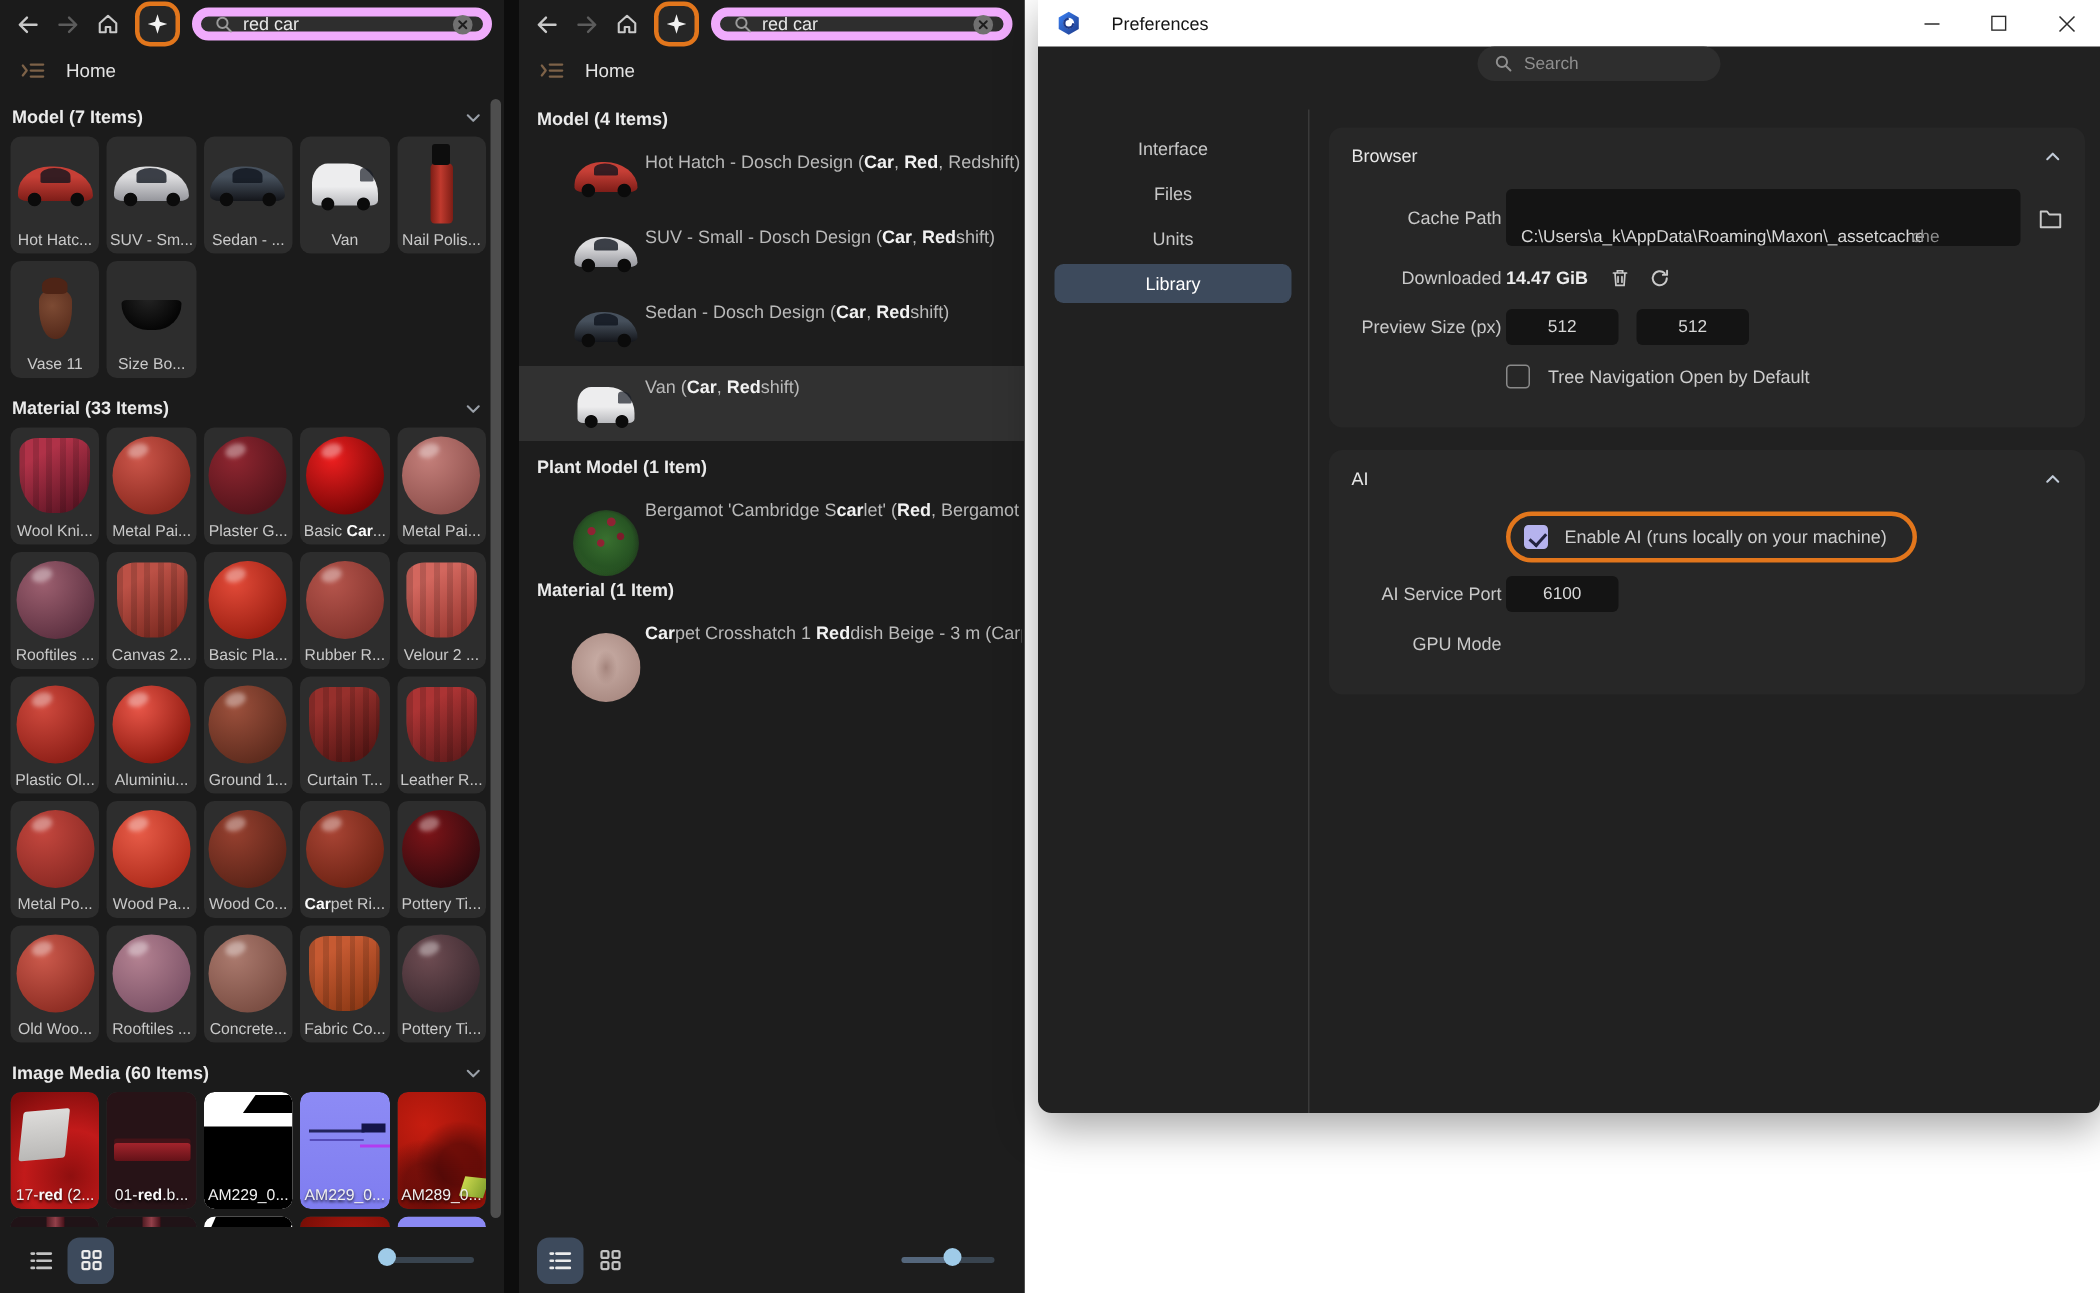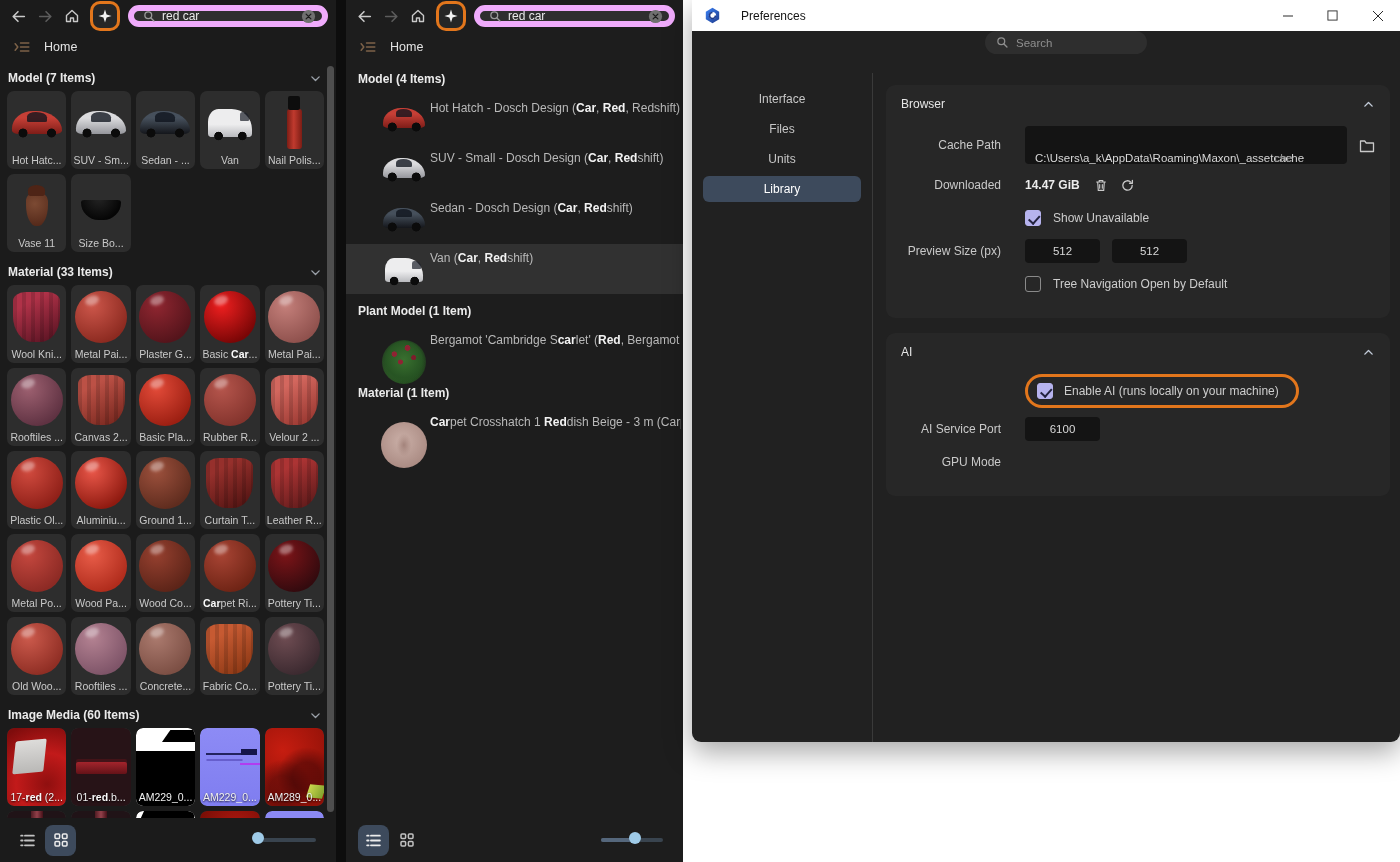--- a/index.html
+++ b/index.html
@@ -172,21 +172,21 @@
   .prefs-body { display:flex; height:calc(100% - 73px); }
   .prefs-sidebar { width:181px; border-right:1px solid #3a3a3a; padding-top:9px; flex:none;text-align:center; }
   .side-item { margin:4px 11px; padding:6px 13px; font-size:12px; color:#c7c7c7; border-radius:6px; height:26px; }
   .side-item.selected { background:var(--sidebarSel,#3d4a5c); color:#fff; }
   .prefs-main { flex:1; padding:12px 10px 12px 13px; overflow:hidden; }
   .card { background:#272727; border-radius:9px; padding:10px 15px 13px; margin-bottom:15px; }
   .card-head { display:flex; align-items:center; justify-content:space-between; padding:2px 0 6px; }
   .card-title { font-size:12px; color:#e6e6e6; }
   .chev-up { color:#c2cbd8; display:grid; place-items:center; }
   .frow { display:flex; align-items:center; margin:9px 0; min-height:24px; }
-  .flabel { width:100px; text-align:right; margin-right:24px; font-size:12px; color:#c9c9c9; flex:none; }
+  .flabel { width:100px; text-align:right; margin-right:3px; font-size:12px; color:#c9c9c9; flex:none; }
   .fctl { display:flex; align-items:center; gap:12px; flex:1; min-width:0; }
   .text-field { flex:1; background:#141414; border-radius:4px; height:38px; position:relative;
     display:flex; align-items:flex-end; min-width:0; }
   .text-field input { background:transparent; border:0; outline:none; color:#d8d8d8;
     font-size:11.5px; padding:0 10px; width:100%; font-family:inherit; }
   .ghost { position:absolute; right:54px; color:#8f8f8f; font-size:11.5px; pointer-events:none; }
   .icon-btn { color:#c9c9c9; display:grid; place-items:center; flex:none; }
   .dl-val { font-weight:bold; font-size:12px; color:#ececec; margin-right:2px; }
   .num-field { width:75px; height:24px; background:#141414; border:0; outline:none; border-radius:4px;
     color:#d8d8d8; text-align:center; font-size:11.5px; flex:none; font-family:inherit; }
@@ -766,27 +766,20 @@
               </span>
             <span class="icon-btn">
               <svg width="15" height="15" viewBox="0 0 16 16" fill="none" stroke="currentColor" stroke-width="1.4" stroke-linecap="round" stroke-linejoin="round">
                   <path d="M13 8a5 5 0 1 1-1.5-3.6"></path>
                   <path d="M13.2 2.6v3h-3"></path>
                 </svg>
               </span>
           </div>
         </div>
         <div class="frow">
-          <span class="flabel"></span>
-          <div class="fctl">
-            <span class="cbx checked"></span>
-            <span class="cbx-label">Show Unavailable</span>
-          </div>
-        </div>
-        <div class="frow">
           <span class="flabel">Preview Size (px)</span>
           <div class="fctl">
             <input class="num-field" value="512" style="">
             <input class="num-field" value="512" style="">
           </div>
         </div>
         <div class="frow">
           <span class="flabel"></span>
           <div class="fctl">
             <span class="cbx"></span>

